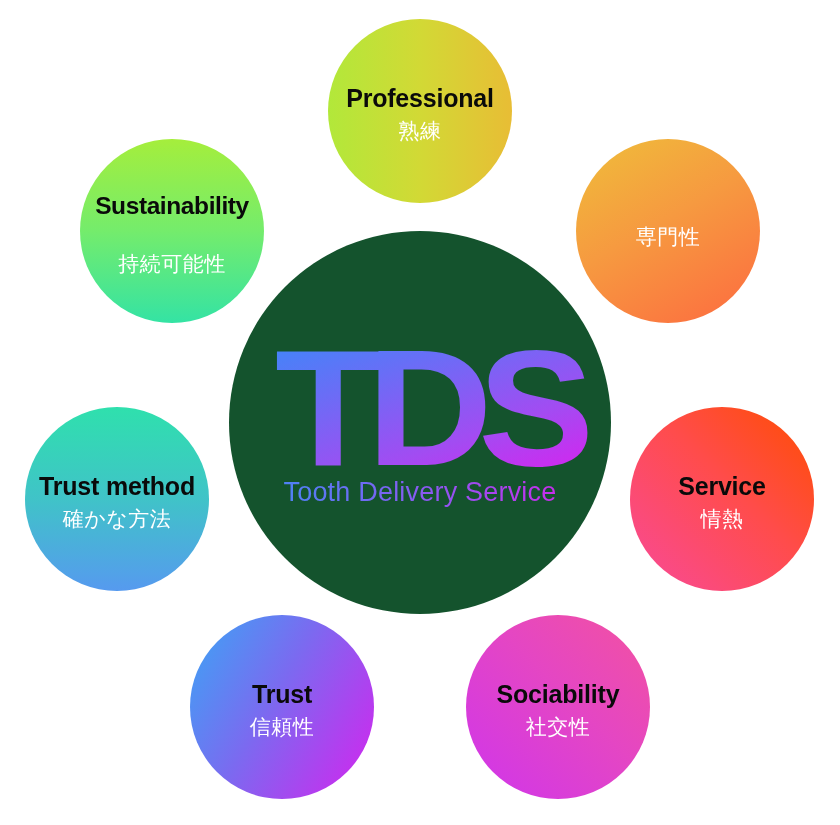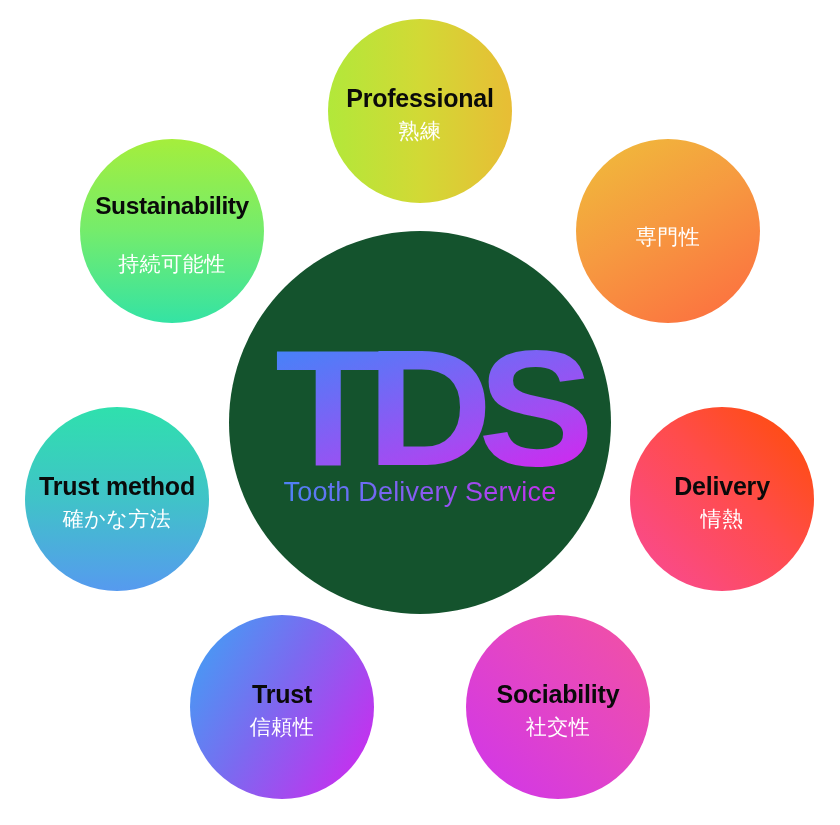--- a/index.html
+++ b/index.html
@@ -124,21 +124,21 @@
   <div class="value-circle" id="c-professional">
     <span class="value-en">Professional</span>
     <span class="value-ja">熟練</span>
   </div>
 
   <div class="value-circle" id="c-speciality">
     <span class="value-ja">専門性</span>
   </div>
 
   <div class="value-circle" id="c-passion">
-    <span class="value-en">Delivery</span>
+    <span class="value-en">Service</span>
     <span class="value-ja">情熱</span>
   </div>
 
   <div class="value-circle" id="c-sociability">
     <span class="value-en">Sociability</span>
     <span class="value-ja">社交性</span>
   </div>
 
   <div class="value-circle" id="c-trust">
     <span class="value-en">Trust</span>

